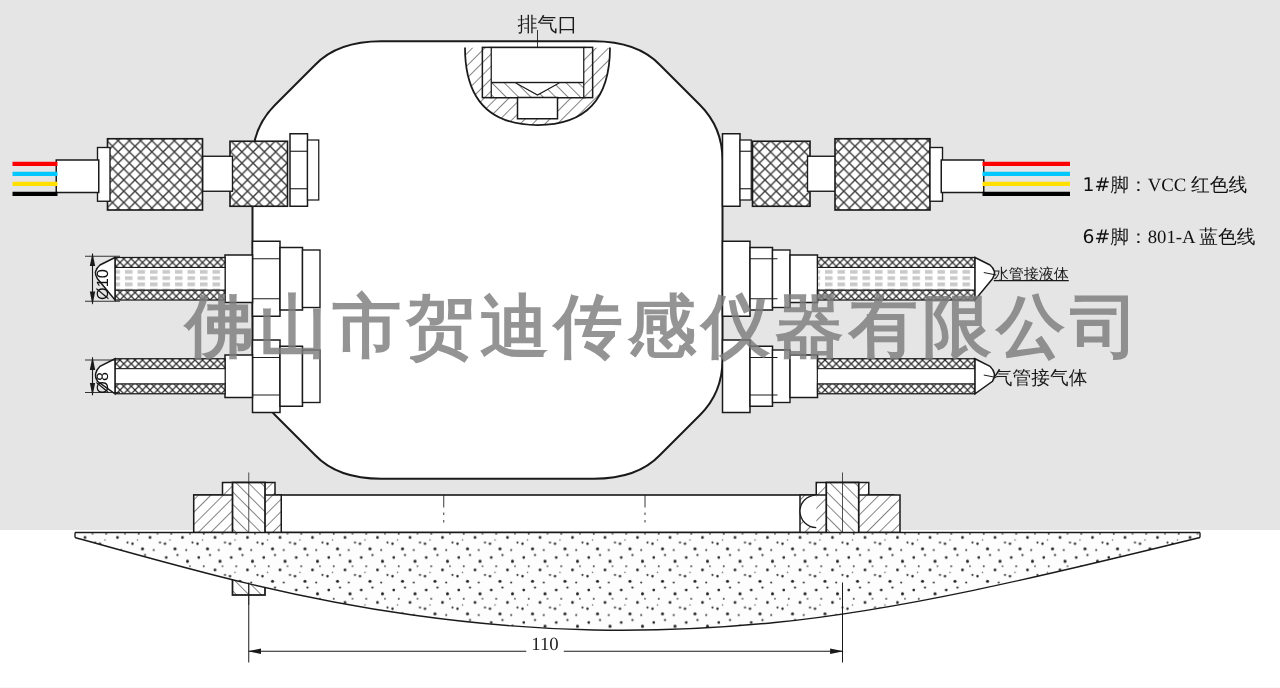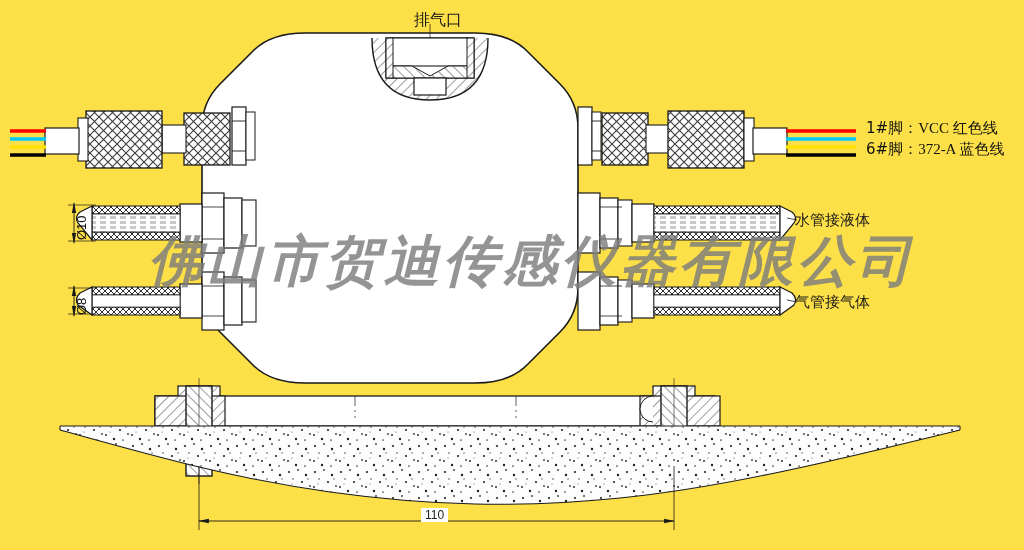--- a/index.html
+++ b/index.html
@@ -1,29 +1,29 @@
 <!DOCTYPE html>
 <html><head>
 <meta charset="utf-8">
 <style>
   html,body{margin:0;padding:0;background:#ffffff;}
   body{width:1024px;height:550px;overflow:hidden;
        font-family:"Liberation Sans","DejaVu Sans",sans-serif;}
-  #stage{position:relative;width:1024px;height:550px;background:#fde047;}
+  #stage{position:relative;width:1024px;height:424px;background:#e5e5e5;}
   svg#drawing{position:absolute;left:0;top:0;width:1024px;height:550px;}
   .lbl{position:absolute;color:#1a1a1a;white-space:nowrap;}
   .legend{position:absolute;left:866px;top:118px;line-height:21px;
           font-size:15px;color:#111;}
-  .legend div{white-space:nowrap;height:21px;}
+  .legend div{white-space:nowrap;height:21px;margin-top:20px;}
   .legend .pin{letter-spacing:0px;}
   .wm{position:absolute;left:148px;top:225px;width:640px;height:70px;
-      font-family:"DejaVu Serif",serif;font-weight:700;font-style:italic;
+      font-family:"DejaVu Serif",serif;font-weight:700;
       font-size:55px;color:#7d7d7d;opacity:.82;letter-spacing:4px;
       white-space:nowrap;pointer-events:none;}
-  .dimtxt{position:absolute;font-size:12px;color:#222;background:#fff;padding:0 4px;}
+  .dimtxt{position:absolute;font-size:15px;color:#222;background:#fff;padding:0 4px;font-family:Liberation Serif, serif;}
   .vtxt{position:absolute;font-size:13px;color:#111;
         transform:rotate(-90deg);transform-origin:left top;white-space:nowrap;}
   .cn{font-family:"DejaVu Sans","Liberation Sans",sans-serif;}
 </style>
 </head>
 <body>
 
 <div id="stage">
 
   <svg id="drawing" viewBox="0 0 1024 550">
@@ -238,30 +238,30 @@
 
     <g>
       <line x1="199" y1="466" x2="199" y2="530" stroke="#1a1a1a" stroke-width=".8"></line>
       <line x1="674" y1="466" x2="674" y2="530" stroke="#1a1a1a" stroke-width=".8"></line>
       <line x1="199" y1="521" x2="674" y2="521" stroke="#1a1a1a" stroke-width=".9" marker-start="url(#arrR)" marker-end="url(#arrL)"></line>
     </g>
   </svg>
 
   <div class="lbl cn" style="left:414px;top:10px;font-size:16px;">排气口</div>
 
-  <div class="lbl cn" style="left:795px;top:211px;font-size:15px;">水管接液体</div>
+  <div class="lbl cn" style="left:795px;top:211px;font-size:12px;text-decoration:underline;">水管接液体</div>
 
   <div class="lbl cn" style="left:795px;top:293px;font-size:15px;text-align:center;">气管接气体</div>
 
   <div class="vtxt" style="left:74px;top:240px;">Ø10</div>
 
   <div class="vtxt" style="left:74px;top:315px;">Ø8</div>
 
   <div class="dimtxt" style="left:421px;top:508px;">110</div>
 
   <div class="wm cn">佛山市贺迪传感仪器有限公司</div>
 
   <div class="legend cn" id="legend">
       <div><span class="pin">1#脚：</span><span style="font-family: &quot;Liberation Serif&quot;, serif;">VCC  </span><span>红色线</span></div>
-      <div><span class="pin">6#脚：</span><span style="font-family: &quot;Liberation Serif&quot;, serif;">372-A  </span><span>蓝色线</span></div>
+      <div><span class="pin">6#脚：</span><span style="font-family: &quot;Liberation Serif&quot;, serif;">801-A  </span><span>蓝色线</span></div>
     </div>
 
 </div>
 
 </body></html>

